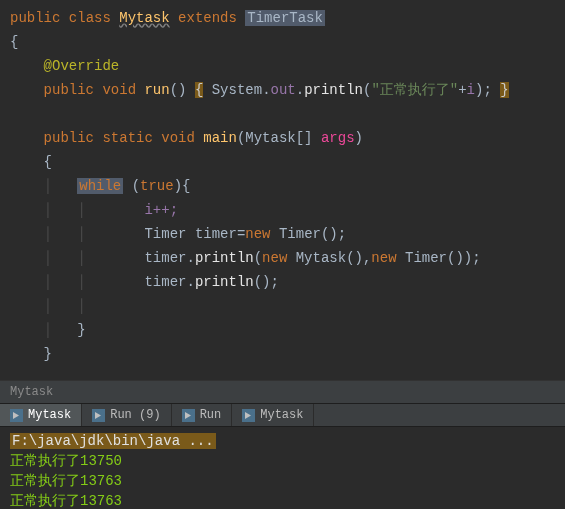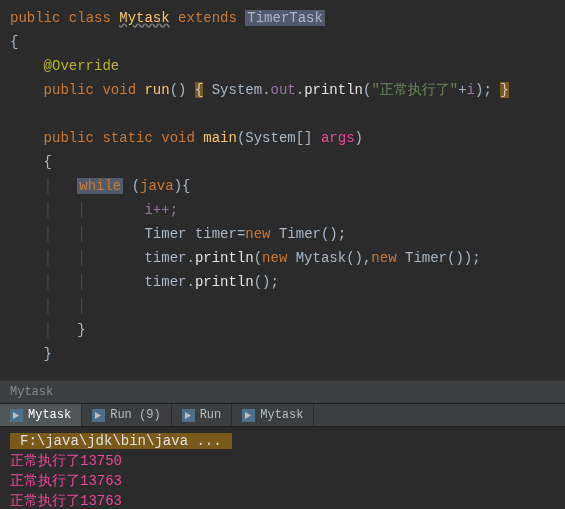--- a/index.html
+++ b/index.html
@@ -65,35 +65,35 @@
       width: 13px;
       height: 13px;
       display: inline-block;
     }
     .console {
       background: #2b2b2b;
       padding: 4px 10px;
       line-height: 20px;
       font-size: 14px;
     }
-    .console-cmd { background: #7a5a1a; color: #e0e0e0; padding: 0 10px; }
-    .console-out { color: #ec4899; font-family: Liberation Mono, monospace; }
+    .console-cmd { background: #7a5a1a; color: #e0e0e0; padding: 0 2px; }
+    .console-out { color: #84cc16; font-family: Liberation Mono, monospace; }
   </style>
 </head>
 <body>
 
 <div class="editor">
 <div class="line"><span class="kw">public</span> <span class="kw">class</span> <span class="clsname underline">Mytask</span> <span class="kw">extends</span> <span class="superclass">TimerTask</span></div>
 <div class="line"><span class="punct">{</span></div>
 <div class="line">    <span class="ann">@Override</span></div>
 <div class="line">    <span class="kw">public</span> <span class="kw">void</span> <span class="method">run</span><span class="punct">()</span> <span class="hl-brace">{</span> <span class="cls">System</span><span class="punct">.</span><span class="field">out</span><span class="punct">.</span><span class="ycall">println</span><span class="punct">(</span><span class="str">"正常执行了"</span><span class="punct">+</span><span class="field">i</span><span class="punct">);</span> <span class="hl-brace">}</span></div>
 <div class="line"> </div>
-<div class="line">    <span class="kw">public</span> <span class="kw">static</span> <span class="kw">void</span> <span class="method">main</span><span class="punct">(</span><span class="cls">System[]</span> <span class="param">args</span><span class="punct">)</span></div>
+<div class="line">    <span class="kw">public</span> <span class="kw">static</span> <span class="kw">void</span> <span class="method">main</span><span class="punct">(</span><span class="cls">Mytask[]</span> <span class="param">args</span><span class="punct">)</span></div>
 <div class="line">    <span class="punct">{</span></div>
-<div class="line">    <span class="guide">│</span>   <span class="while-hl">while</span> <span class="punct">(</span><span class="kw">java</span><span class="punct">){</span></div>
+<div class="line">    <span class="guide">│</span>   <span class="while-hl">while</span> <span class="punct">(</span><span class="kw">true</span><span class="punct">){</span></div>
 <div class="line">    <span class="guide">│</span>   <span class="guide">│</span>       <span class="field">i++;</span></div>
 <div class="line">    <span class="guide">│</span>   <span class="guide">│</span>       <span class="cls">Timer</span> <span class="cls">timer</span><span class="punct">=</span><span class="kw">new</span> <span class="cls">Timer</span><span class="punct">();</span></div>
 <div class="line">    <span class="guide">│</span>   <span class="guide">│</span>       <span class="cls">timer</span><span class="punct">.</span><span class="ycall">println</span><span class="punct">(</span><span class="kw">new</span> <span class="cls">Mytask</span><span class="punct">(),</span><span class="kw">new</span> <span class="cls">Timer</span><span class="punct">());</span></div>
 <div class="line">    <span class="guide">│</span>   <span class="guide">│</span>       <span class="cls">timer</span><span class="punct">.</span><span class="ycall">println</span><span class="punct">();</span></div>
 <div class="line">    <span class="guide">│</span>   <span class="guide">│</span></div>
 <div class="line">    <span class="guide">│</span>   <span class="punct">}</span></div>
 <div class="line">    <span class="punct">}</span></div>
 
 </div>
 

